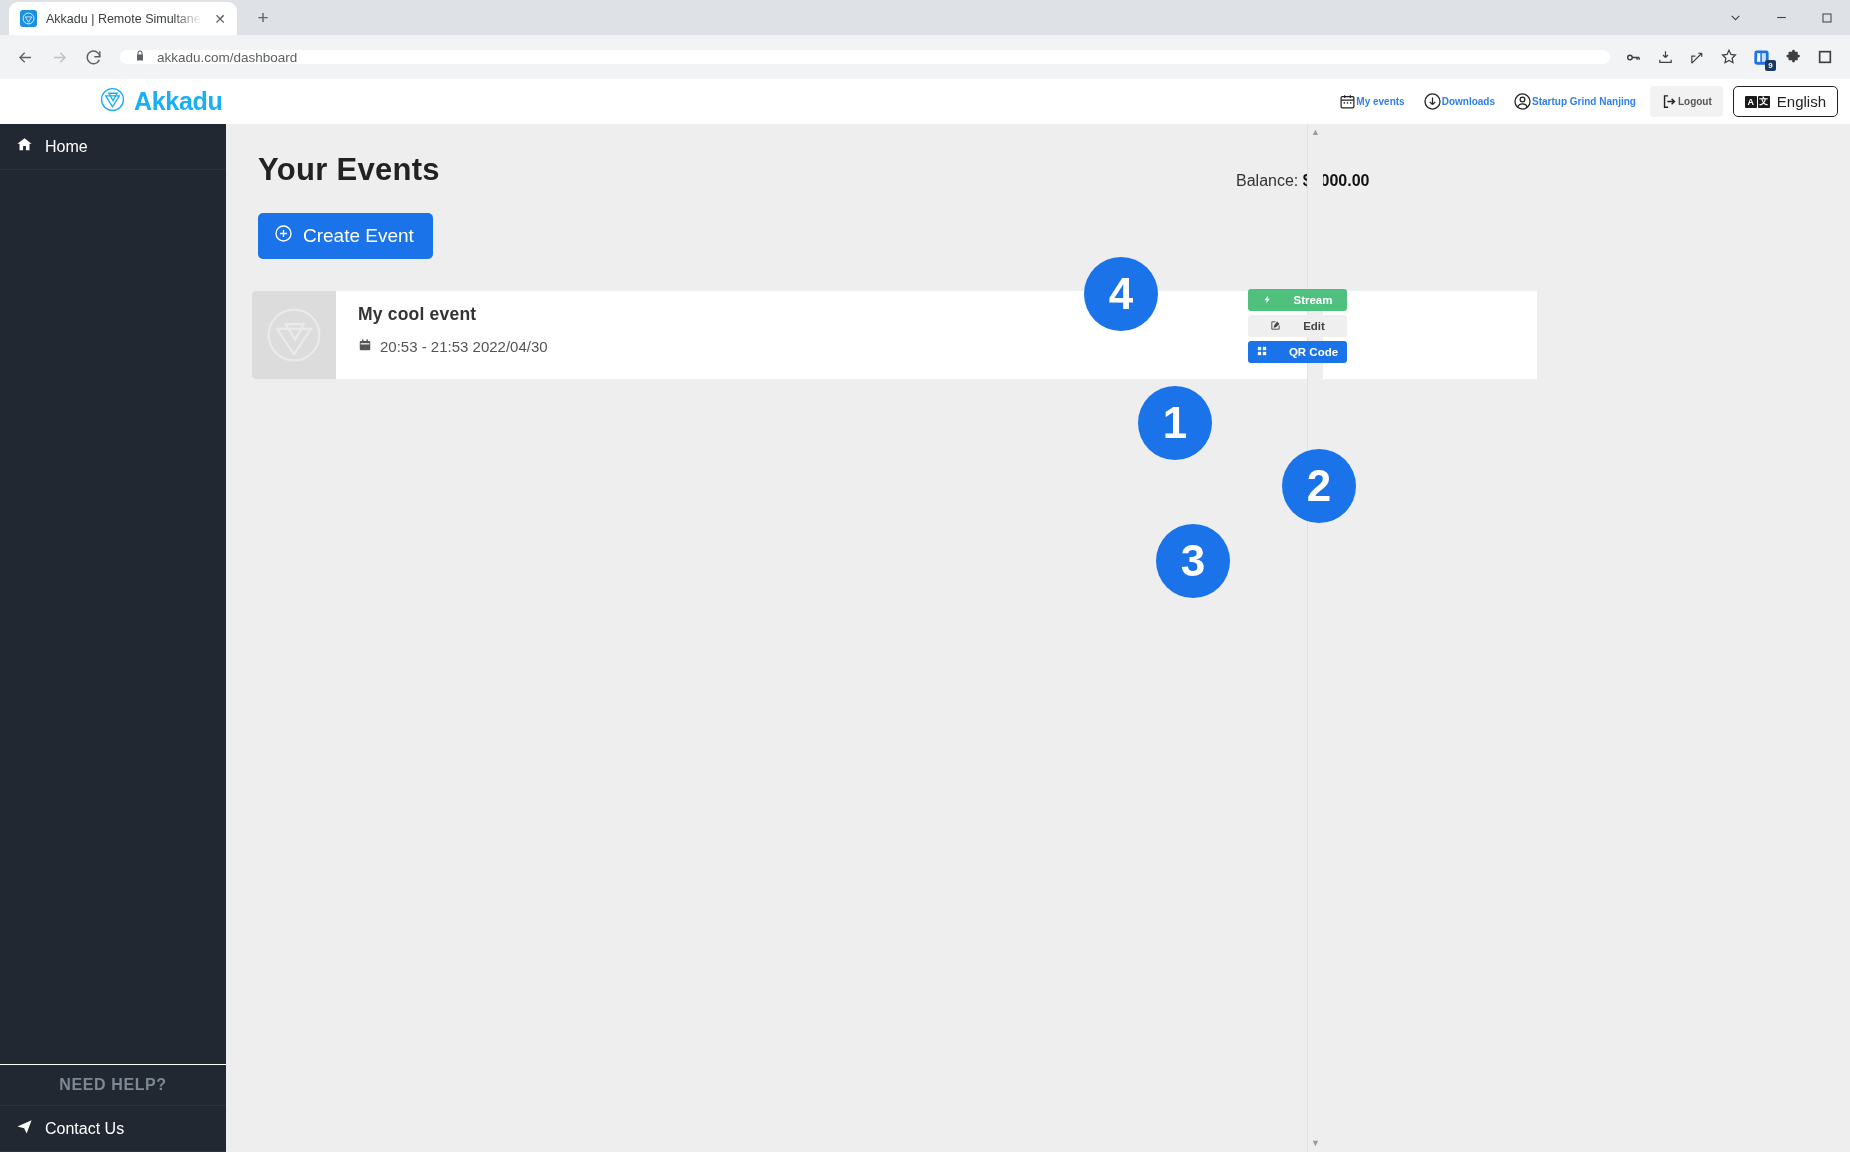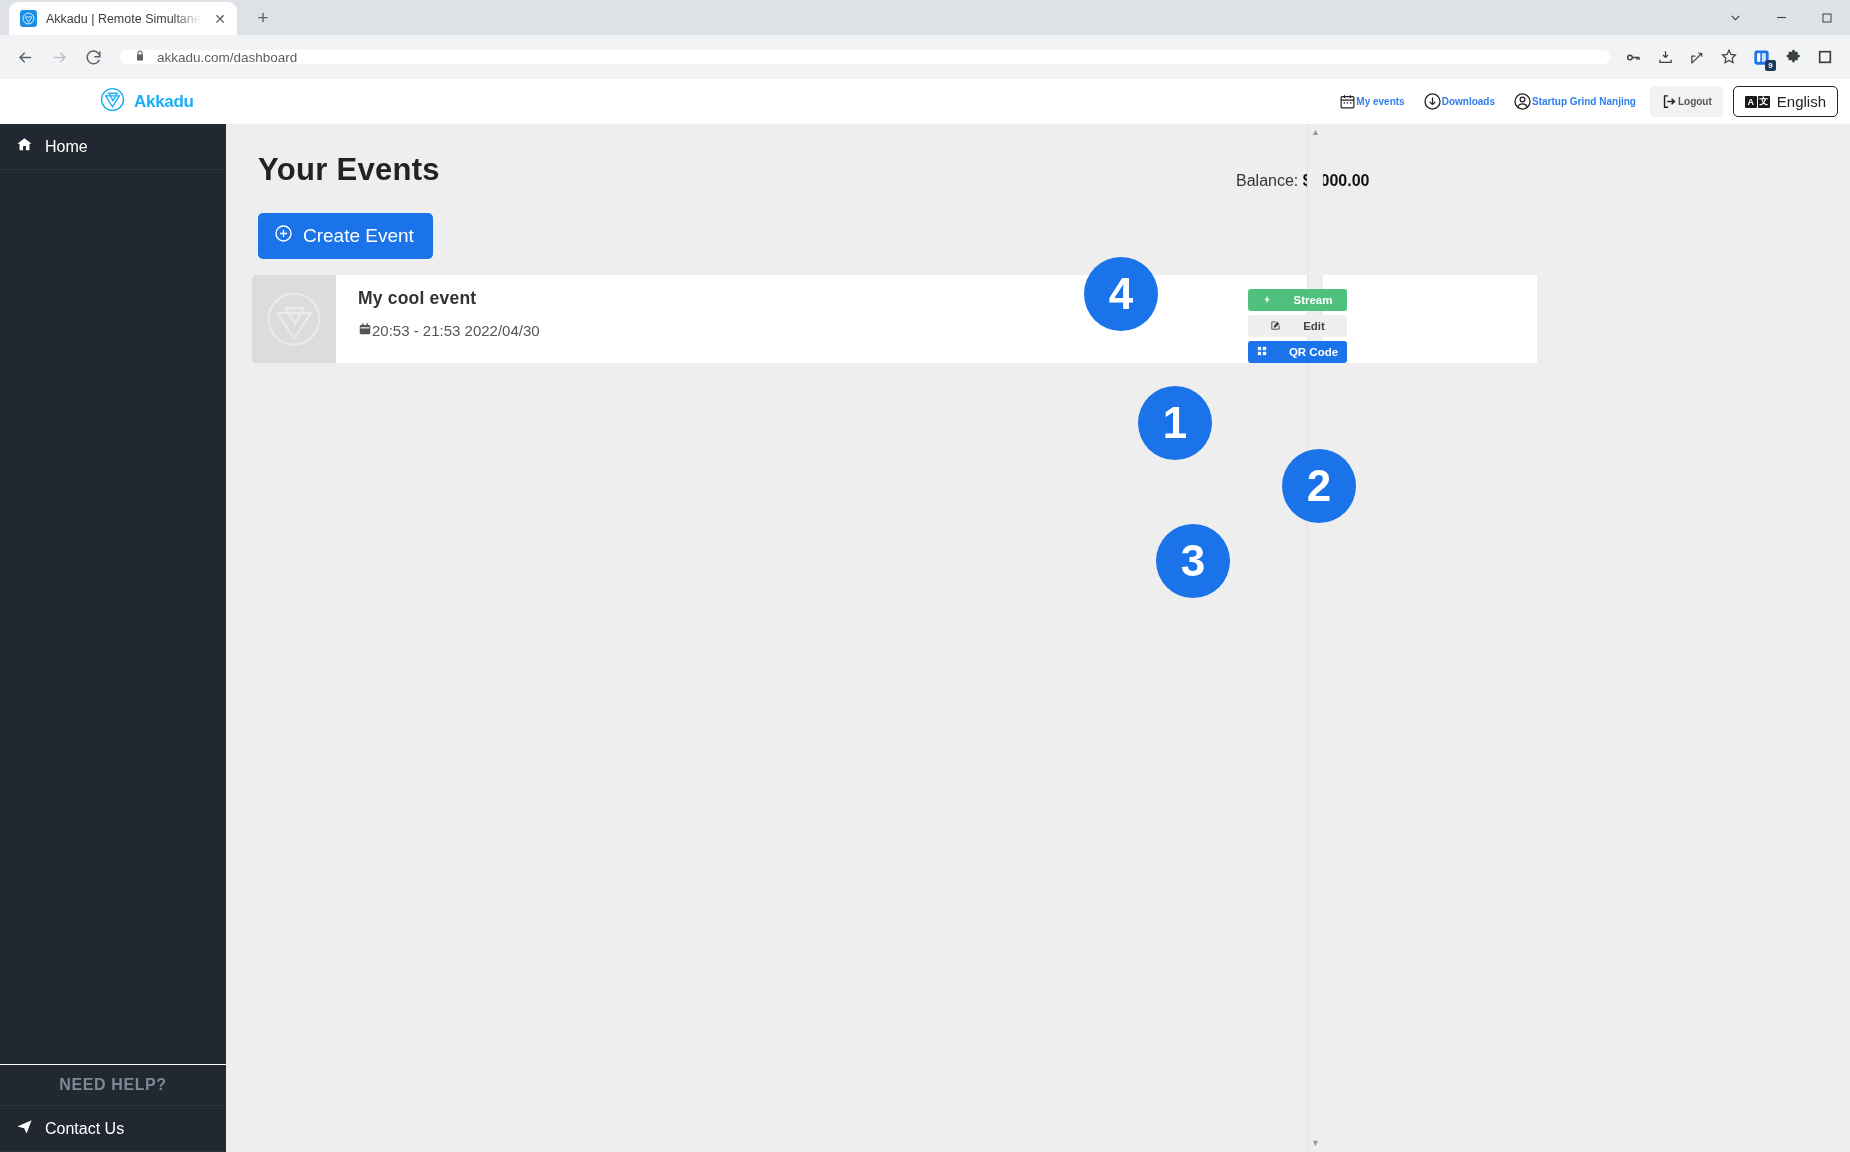--- a/index.html
+++ b/index.html
@@ -115,21 +115,21 @@
     background: #ffffff;
     display: flex;
     align-items: center;
     justify-content: space-between;
     padding: 0 12px 0 100px;
     position: relative;
     z-index: 5;
   }
   .brand { display: flex; align-items: center; gap: 9px; }
   .brand-text {
-    font-size: 17px; font-weight: bold; color: #1aaef5; letter-spacing: -0.3px;
+    font-size: 25px; font-weight: bold; color: #1aaef5; letter-spacing: -0.3px;
   }
   .header-right { display: flex; align-items: center; gap: 0px; }
   .hdr-item {
     display: flex; align-items: center; 
     padding: 6px 9px;
     font-size: 10px;
     color: #2f80ed;
     white-space: nowrap;
     font-weight: bold;
   }
@@ -217,41 +217,41 @@
   .balance {
     position: absolute;
     top: 48px; left: 1010px;
     font-size: 16px;
     color: #333;
   }
   .balance b { color: #111; }
 
   .event-card {
     position: absolute;
-    top: 151px; left: 26px;
+    top: 167px; left: 26px;
     width: 1285px;
     height: 88px;
     background: #ffffff;
     display: flex;
     align-items: stretch;
   }
   .card-thumb {
     width: 84px;
     background: #dcdcdc;
     flex: 0 0 auto;
     display: flex; align-items: center; justify-content: center;
     border-radius: 3px 0 0 3px;
   }
   .card-body { padding: 13px 0 0 22px; flex: 1 1 auto; }
   .card-title { font-size: 17.5px; font-weight: bold; color: #333; letter-spacing: 0.2px; }
   .card-date {
     margin-top: 13px;
     font-size: 15px;
     color: #555;
-    display: flex; align-items: center; 
+    display: flex; align-items: center; gap: 8px;
   }
 
   .card-actions {
     position: absolute;
     top: 165px; left: 1022px;
     width: 99px;
     display: flex;
     flex-direction: column;
     gap: 4px;
     z-index: 3;

